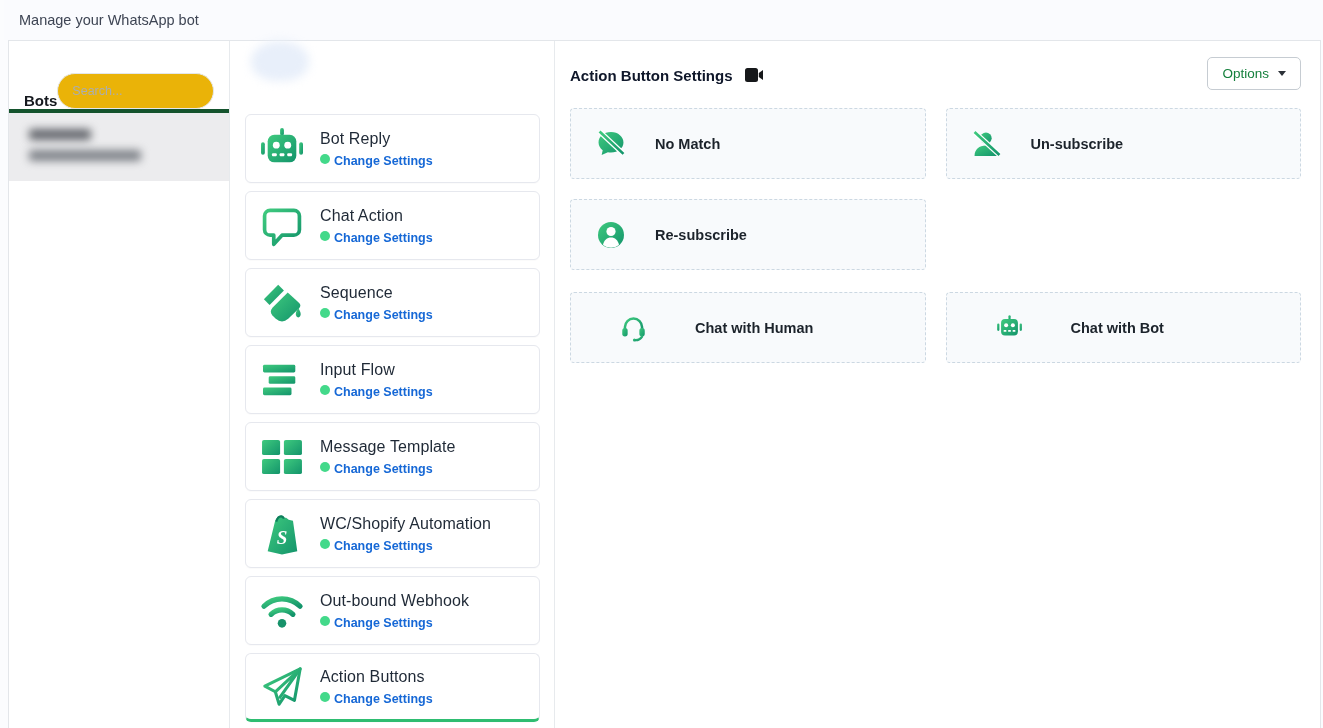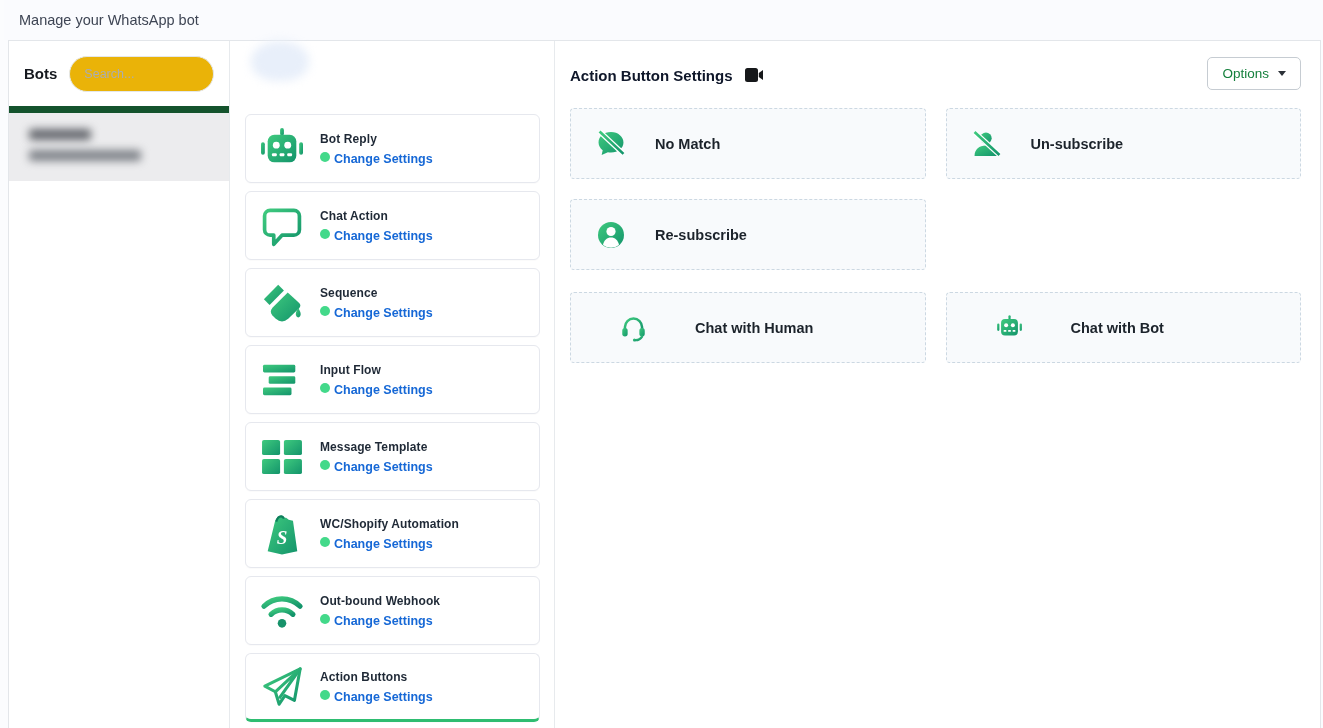--- a/index.html
+++ b/index.html
@@ -2,36 +2,36 @@
 <html><head>
 <meta charset="utf-8">
 <style>
   html,body{margin:0;padding:0}
   body{width:1323px;height:728px;background:#fbfcfe;font-family:"Liberation Sans",sans-serif;overflow:hidden;position:relative}
   .topbar{position:absolute;top:0;left:4px;width:100%;height:40px;background:#fafbfe;display:flex;align-items:center;padding-left:15px;box-sizing:border-box;font-size:14.5px;color:#3e4554}
   .main{position:absolute;left:8px;top:40px;width:1313px;height:689px;background:#fff;border:1px solid #e3e6ea;box-sizing:border-box;display:flex}
 
   
   .sidebar{width:220px;flex:none;border-right:1px solid #e7eaed;display:flex;flex-direction:column;background:#fff}
-  .sidebar-head{height:72px;flex:none;display:flex;align-items:center;padding:0 15px;gap:12px;border-bottom:7px solid #14532d;box-sizing:border-box}
+  .sidebar-head{height:72px;flex:none;display:flex;align-items:flex-end;padding:0 15px;border-bottom:4px solid #14532d;box-sizing:border-box}
   .bots-label{font-size:15px;font-weight:700;color:#16191f}
   .search-pill{flex:1;min-width:0;height:36px;border:1px solid #e4e7ea;border-radius:18px;padding:0 14px;font-size:12.5px;color:#495057;outline:none;background:#eab308;font-family:inherit;box-sizing:border-box}
   .search-pill::placeholder{color:#a9adb3}
   .bot-item{height:68px;background:#ececee;padding:16px 0 0 20px;box-sizing:border-box;cursor:pointer}
   .blur-bar{border-radius:3px;filter:blur(4px)}
   .b1{width:62px;height:11px;background:#63666c}
   .b2{width:112px;height:11px;background:#7e8288;margin-top:10px}
 
   
   .middle{width:325px;flex:none;border-right:1px solid #e7eaed;position:relative;padding:73px 14px 0 15px;box-sizing:border-box;background:#fff}
   .blob{position:absolute;left:21px;top:0;width:58px;height:40px;background:#e8effa;border-radius:50% 50% 45% 45%;filter:blur(5px)}
   .feature-card{height:69px;background:#fff;border:1px solid #e6e8ee;border-radius:6px;margin-bottom:8px;display:flex;align-items:center;padding:0 10px 0 11px;gap:13px;box-sizing:border-box;cursor:pointer;box-shadow:0 1px 1px rgba(20,30,40,.02)}
   .feature-card.active{border-bottom:3px solid #2ebd71}
   .f-icon{width:50px;height:46px;flex:none;display:flex;align-items:center;justify-content:center}
-  .f-title{font-size:12px;font-weight:700;color:#1f2936;letter-spacing:.1px}
+  .f-title{font-size:16px;font-weight:400;color:#1f2936;letter-spacing:.1px}
   .f-link-row{display:flex;align-items:flex-start;gap:4px;margin-top:6px}
   .dot{width:10px;height:10px;border-radius:50%;background:#43d98a;flex:none}
   .f-link{font-size:12.5px;font-weight:700;color:#1668d6;text-decoration:none;cursor:pointer}
 
   
   .panel{flex:1;position:relative;padding:24px 19px 0 15px;box-sizing:border-box;background:#fff}
   .panel-head{display:flex;align-items:center;height:20px}
   .panel-title{font-size:15px;font-weight:600;color:#0f172a}
   .video-icon{margin-left:13px;display:inline-flex;cursor:pointer}
   .options-btn{position:absolute;top:16px;right:19px;height:33px;padding:0 14px;background:#fff;border:1px solid #c6ccd2;border-radius:5px;font-size:13.5px;color:#15803d;display:flex;align-items:center;gap:9px;cursor:pointer;font-family:Liberation Sans, sans-serif}

